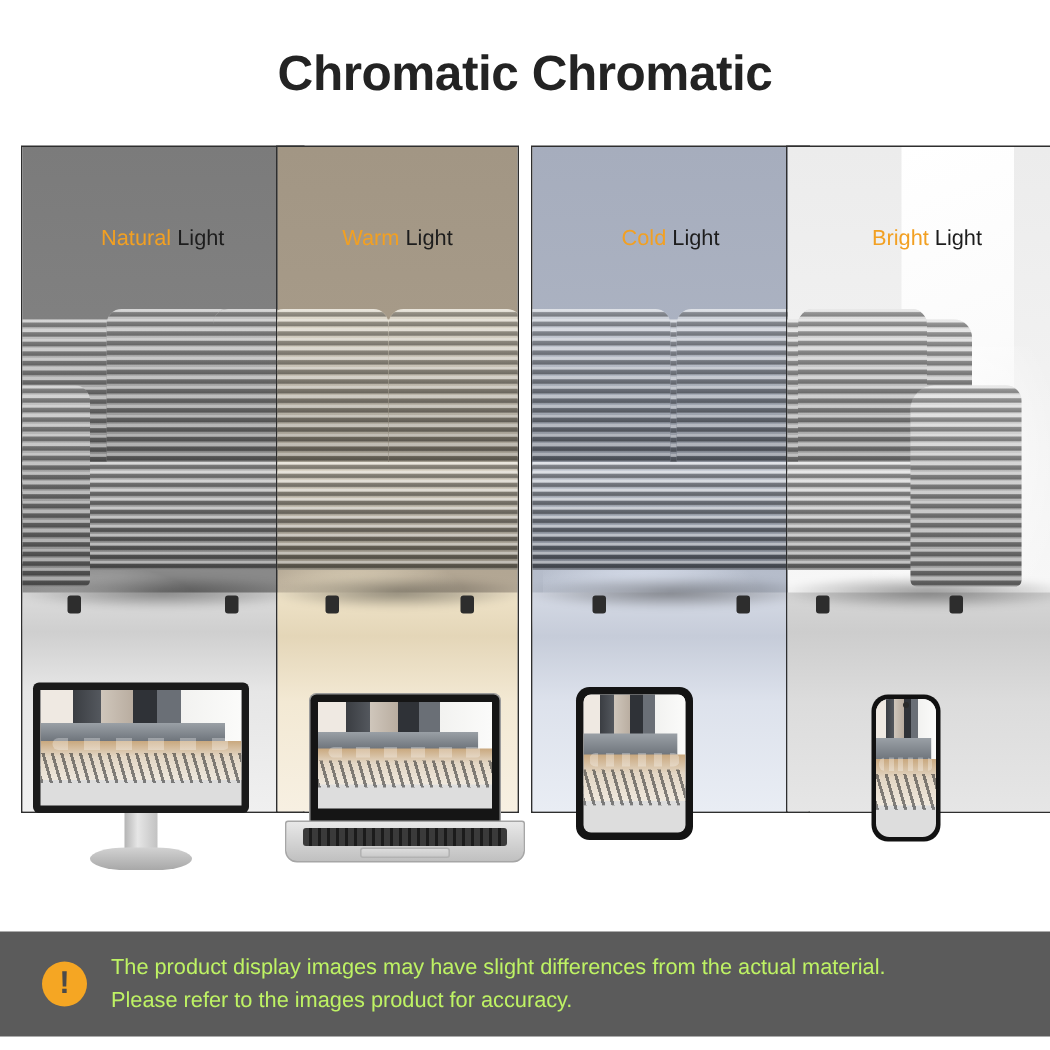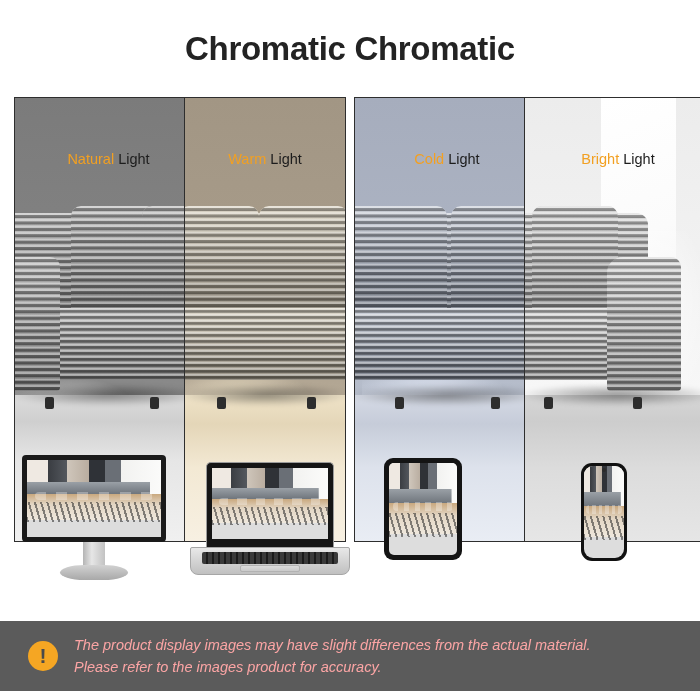--- a/index.html
+++ b/index.html
@@ -185,21 +185,21 @@
   .warn-icon{
     margin-left:28px;flex:0 0 auto;
     width:30px;height:30px;border-radius:50%;background:#f5a623;
     display:flex;align-items:center;justify-content:center;
   }
   .warn-icon span{
     color:#4a4a4a;font-size:21px;font-weight:bold;line-height:1;
     margin-top:-1px;
   }
   .footer-text{
-    margin-left:16px;color:#fca5a5;font-size:14.5px;line-height:1.52;font-style:italic;
+    margin-left:16px;color:#bef264;font-size:14.5px;line-height:1.52;
   }
   .footer-text div{white-space:nowrap;}
 </style>
 </head>
 <body>
 
 <div class="title-wrap">
   <div class="title">Chromatic Chromatic</div>
 </div>
 

